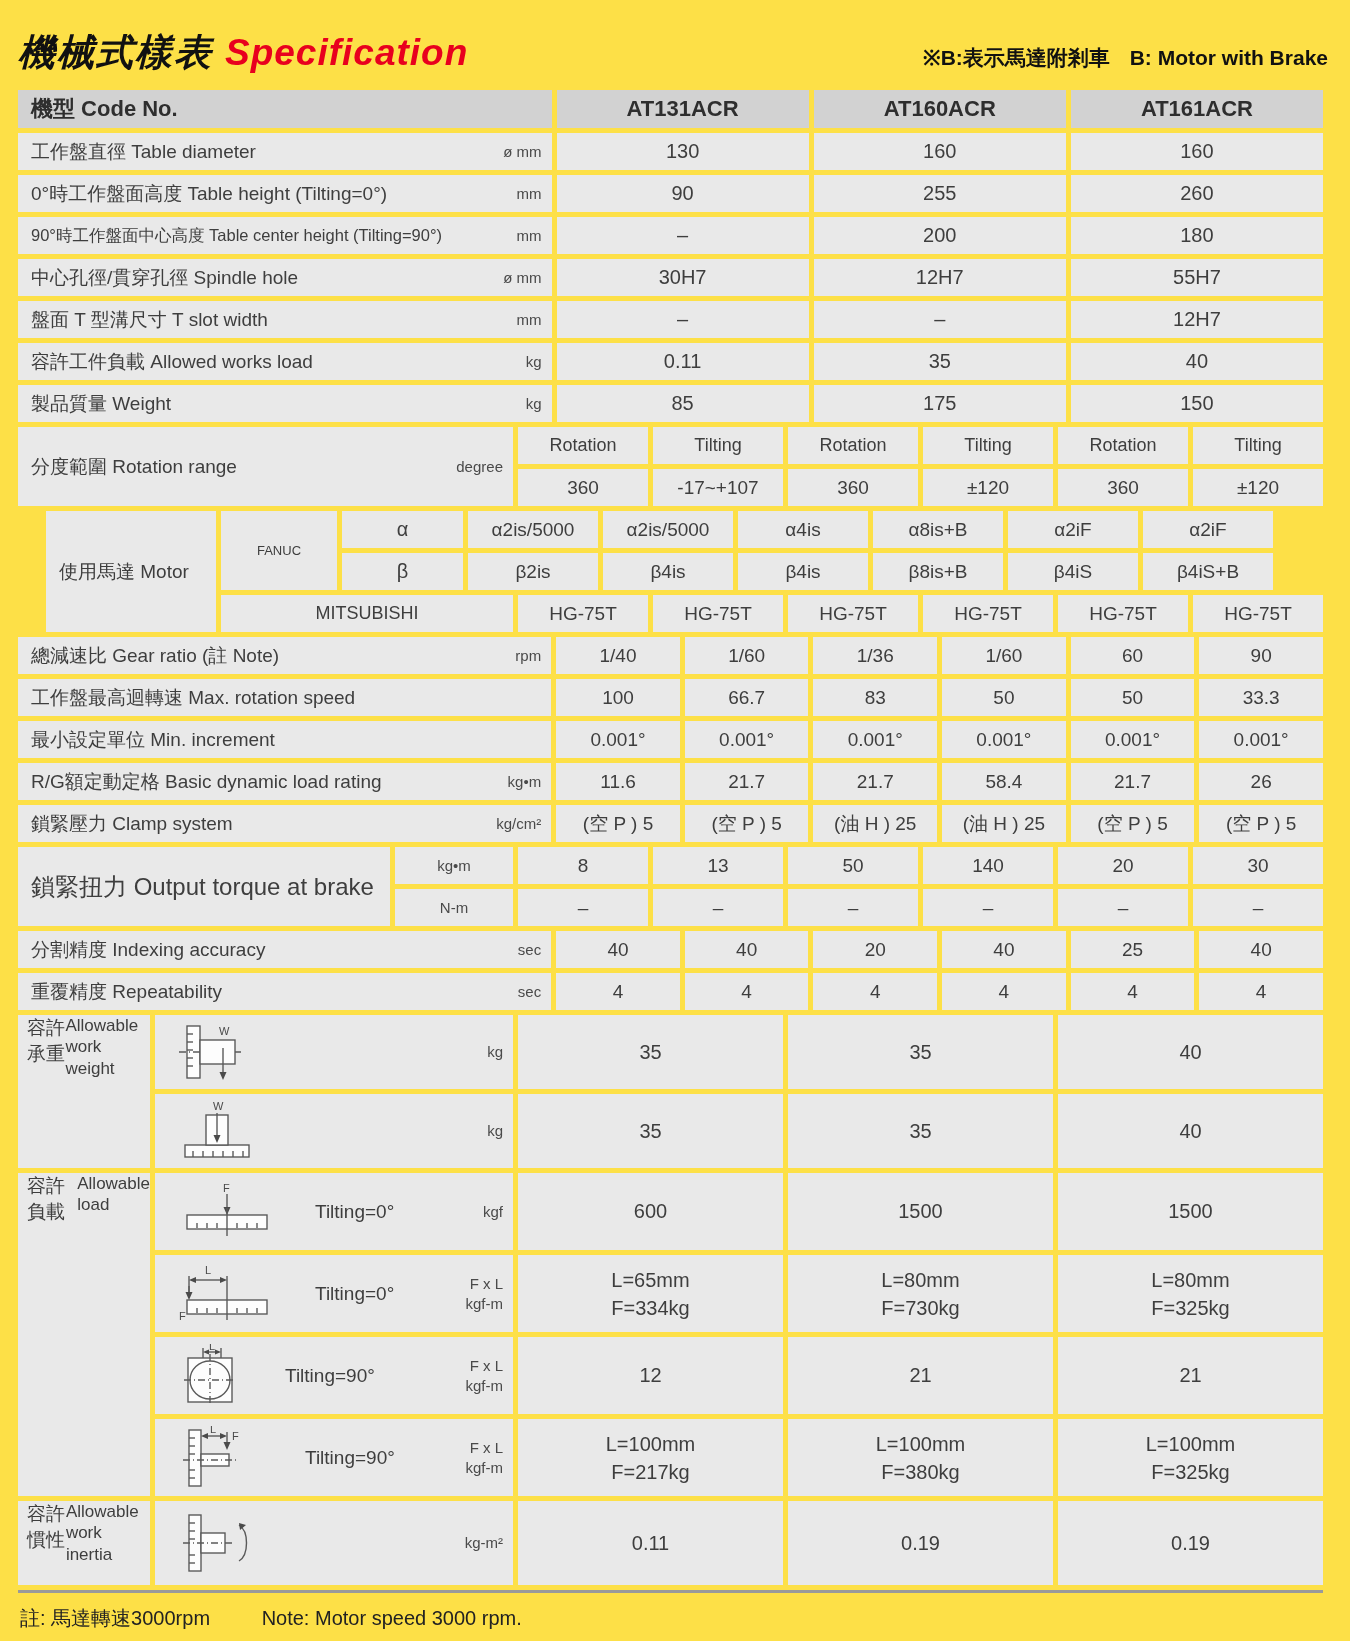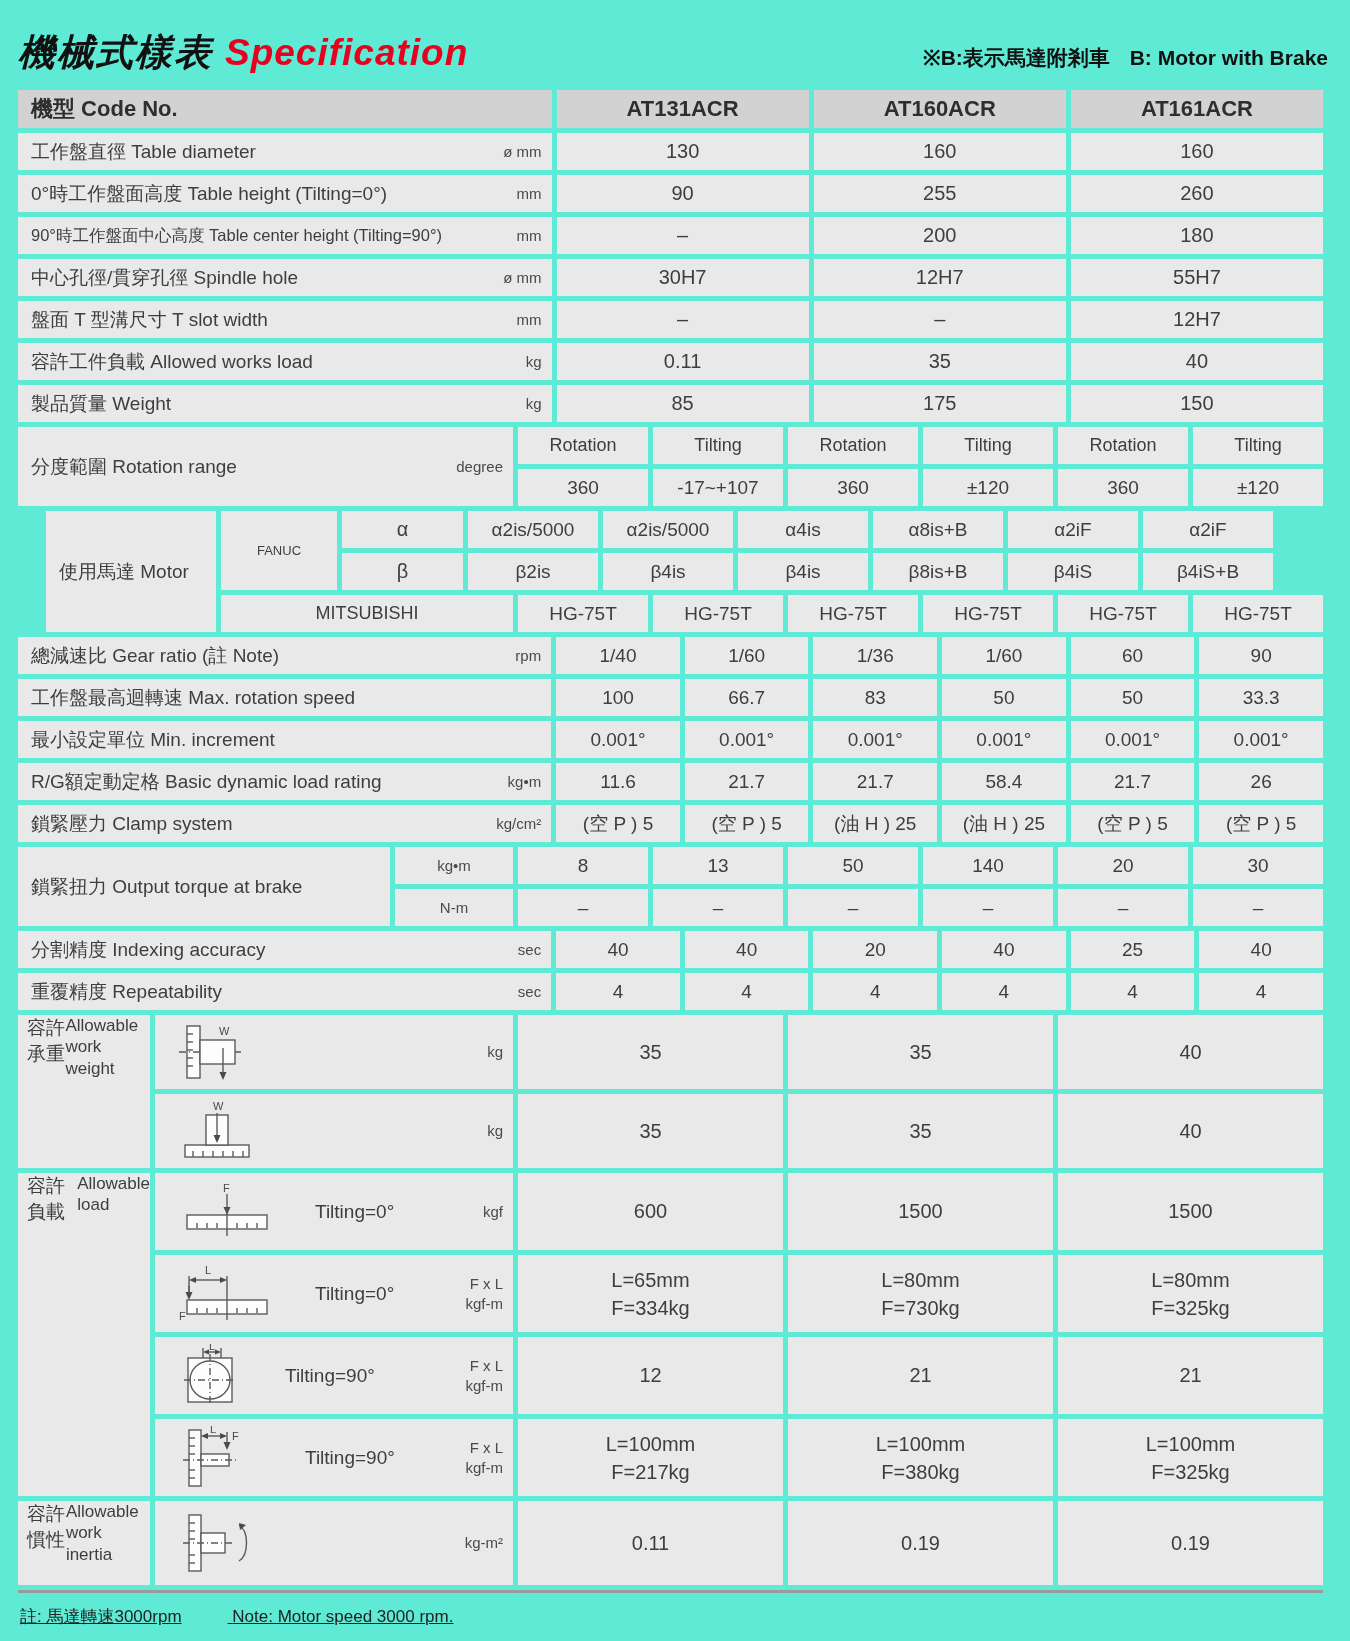--- a/index.html
+++ b/index.html
@@ -1,18 +1,18 @@
 <!DOCTYPE html>
 <html><head>
 <meta charset="utf-8">
 <style>
   * { box-sizing: border-box; margin: 0; padding: 0; }
   html,body { background:#fff; }
   body { font-family:"Liberation Sans", sans-serif; color:#3e3e3e; }
-  .page { width:1350px; height:1641px; background:#5eead4; padding:24px 22px 0 18px; overflow:hidden; position:relative; }
+  .page { width:1350px; height:1641px; background:#fde047; padding:24px 22px 0 18px; overflow:hidden; position:relative; }
 
   
   .titlebar { display:flex; justify-content:space-between; align-items:flex-end; height:54px; }
   .title { display:flex; align-items:baseline; }
   .title-zh { font-size:37px; font-weight:bold; font-style:italic; color:#111; letter-spacing:2px; }
   .title-en { font-size:37px; font-weight:bold; font-style:italic; color:#e8001e; margin-left:12px; letter-spacing:1px; }
   .hdr-note { font-size:21px; font-weight:bold; color:#111; padding-bottom:6px; }
   .hdr-note span { margin-left:14px; }
 
   
@@ -36,37 +36,37 @@
   .subrow { display:flex; gap:5px; }
   .subrow { height:37px; }
   .subhead { font-size:18px; color:#3e3e3e; }
 
   
   .fanuc { width:116px; justify-content:center; font-size:13px; }
   .ab { width:121px; justify-content:center; font-size:20px; }
   .mits { width:292px; justify-content:center; font-size:18px; }
 
   
-  .tq-lab { width:372px; padding-left:13px; font-size:19px; }
+  .tq-lab { width:372px; padding-left:13px; font-size:24px; }
   .tq-unit { width:118px; justify-content:center; font-size:15px; color:#4a4a4a; }
 
   
   .seclab { width:132px; padding-left:9px; flex-direction:row; justify-content:center; align-items:flex-start; }
   .seclab .zh { font-size:19px; }
   .seclab .en { font-size:17px; line-height:1.25; }
   .diag { width:358px; padding:0 10px 0 22px; }
   .diag .tilt { font-size:19px; margin-left:38px; }
   .diag .dunit { margin-left:auto; font-size:15px; color:#4a4a4a; text-align:right; line-height:1.3; white-space:pre-line; }
   .ww-sub { height:74px; }
   .ld-sub { height:77px; }
   .inertia-row { height:84px; }
   .two-line { flex-direction:column; justify-content:center; line-height:1.4; }
 
   .bottom-rule { width:1305px; height:3px; background:#9a9a9a; margin-top:1px; }
-  .footer { margin-top:12px; font-size:17px; color:#222; padding-left:2px;text-decoration:underline; }
+  .footer { margin-top:12px; font-size:20px; color:#222; padding-left:2px; }
   .footer span { margin-right:46px; }
 
   svg { display:block; }
   svg .ln { stroke:#5a5a5a; stroke-width:1.4; fill:none; }
   svg .fillw { fill:#fdfdfd; }
   svg .dash { stroke-dasharray:7 3 1 3; }
   svg text { font-family:"Liberation Sans",sans-serif; font-size:11px; fill:#4a4a4a; }
   svg .ah { fill:#4a4a4a; stroke:none; }
 </style>
 </head>

